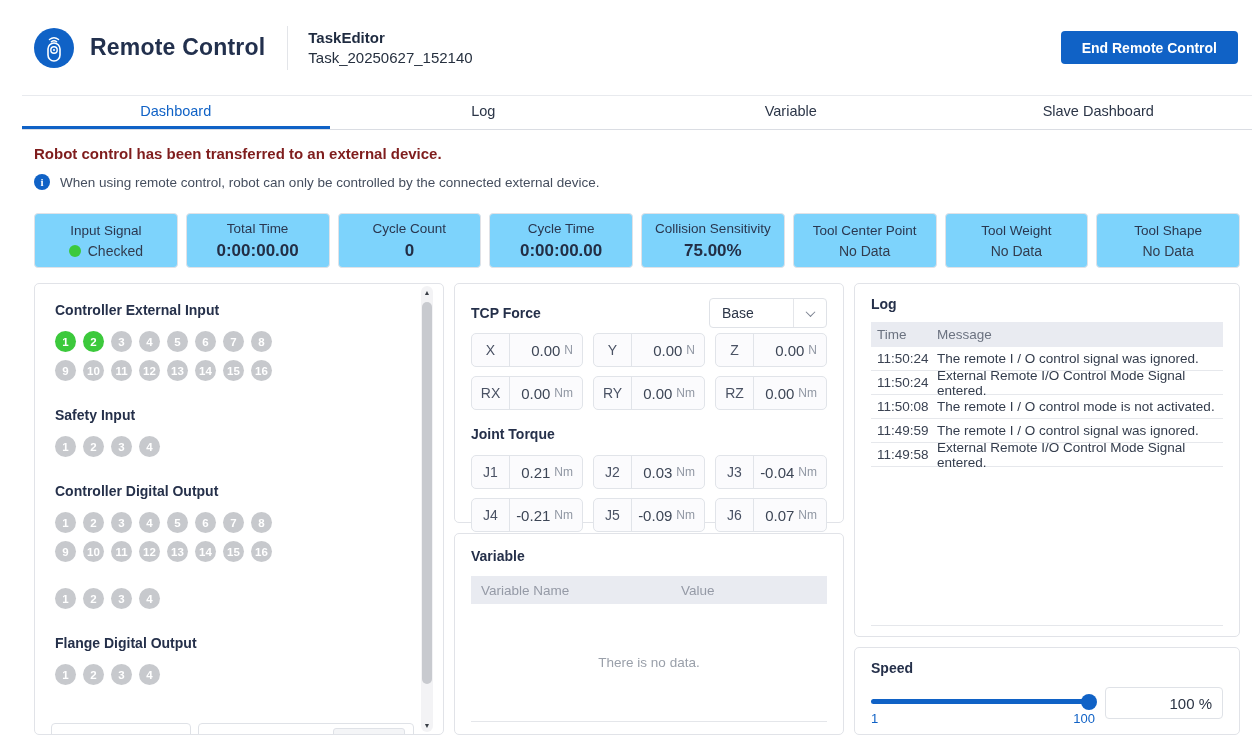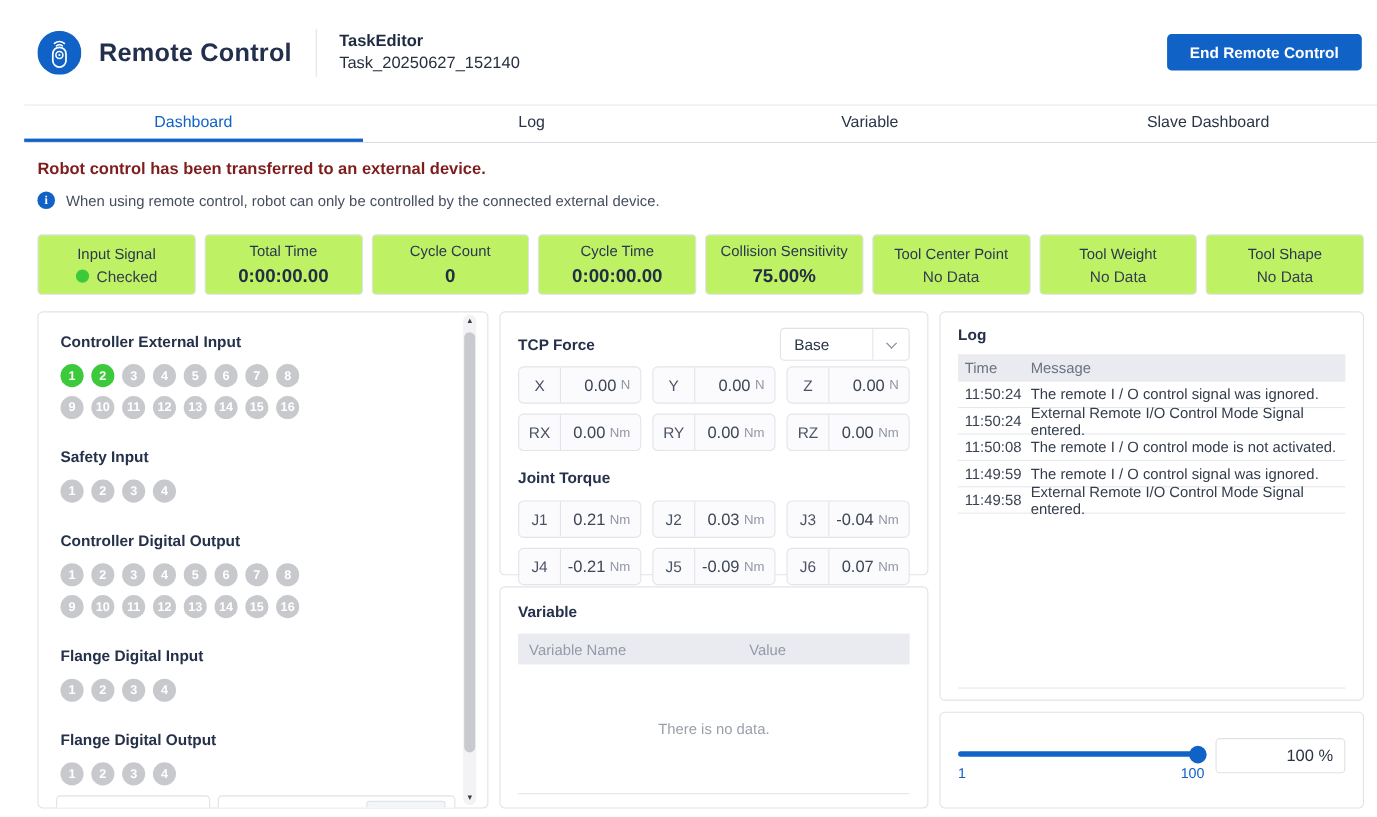--- a/index.html
+++ b/index.html
@@ -25,21 +25,21 @@
 
   
   .notice { padding:15px 12px 0 12px; }
   .notice-title { font-size:15px; font-weight:bold; color:#7f1d1d; }
   .notice-row { display:flex; align-items:center; gap:10px; margin-top:12px; }
   .info-icon { width:16px; height:16px; border-radius:50%; background:#1062C6; color:#fff; font-size:11px; font-weight:bold; display:flex; align-items:center; justify-content:center; font-family:"Liberation Serif",serif; }
   .notice-info { font-size:13.5px; color:#454e5e; }
 
   
   .stats { display:flex; gap:8px; padding:0 12px; margin-top:23px; }
-  .stat-card { flex:1; height:55px; border:1px solid #e0e2e7; border-radius:4px; background:#bef264; display:flex; flex-direction:column; align-items:center; justify-content:center; gap:5px; }
+  .stat-card { flex:1; height:55px; border:1px solid #e0e2e7; border-radius:4px; background:#7dd3fc; display:flex; flex-direction:column; align-items:center; justify-content:center; gap:5px; }
   .stat-label { font-size:13.5px; color:#2a3750; }
   .stat-value { font-size:14px; color:#323c4e; display:flex; align-items:center; gap:7px; }
   .stat-value.strong { font-size:17px; font-weight:bold; color:#232e45; }
   .status-dot { width:12px; height:12px; border-radius:50%; background:#3CC93C; }
 
   
   main { display:flex; gap:10px; padding:0 12px; margin-top:15px; height:452px; }
   .card { background:#fff; border:1px solid #e1e3e8; border-radius:5px; position:relative; }
 
   
@@ -237,21 +237,20 @@
                 <div class="dot">11</div>
                 <div class="dot">12</div>
                 <div class="dot">13</div>
                 <div class="dot">14</div>
                 <div class="dot">15</div>
                 <div class="dot">16</div>
               </div>
             </div>
           </div>
           <div class="io-section">
-            <div class="io-title">Flange Digital Input</div>
             <div class="dot-rows">
               <div class="dot-row">
                 <div class="dot">1</div>
                 <div class="dot">2</div>
                 <div class="dot">3</div>
                 <div class="dot">4</div>
               </div>
             </div>
           </div>
           <div class="io-section">
@@ -418,20 +417,21 @@
               </div>
               <div class="log-row">
                 <div class="log-time">11:49:58</div>
                 <div class="log-msg">External Remote I/O Control Mode Signal entered.</div>
               </div>
             </div>
         </div>
       </div>
 
       <div class="card speed-card">
+        <div class="panel-title">Speed</div>
         <div class="speed-row">
           <div class="slider-wrap">
             <div class="slider-track">
               <div class="slider-knob"></div>
             </div>
             <div class="slider-labels">
               <span>1</span>
               <span>100</span>
             </div>
           </div>

